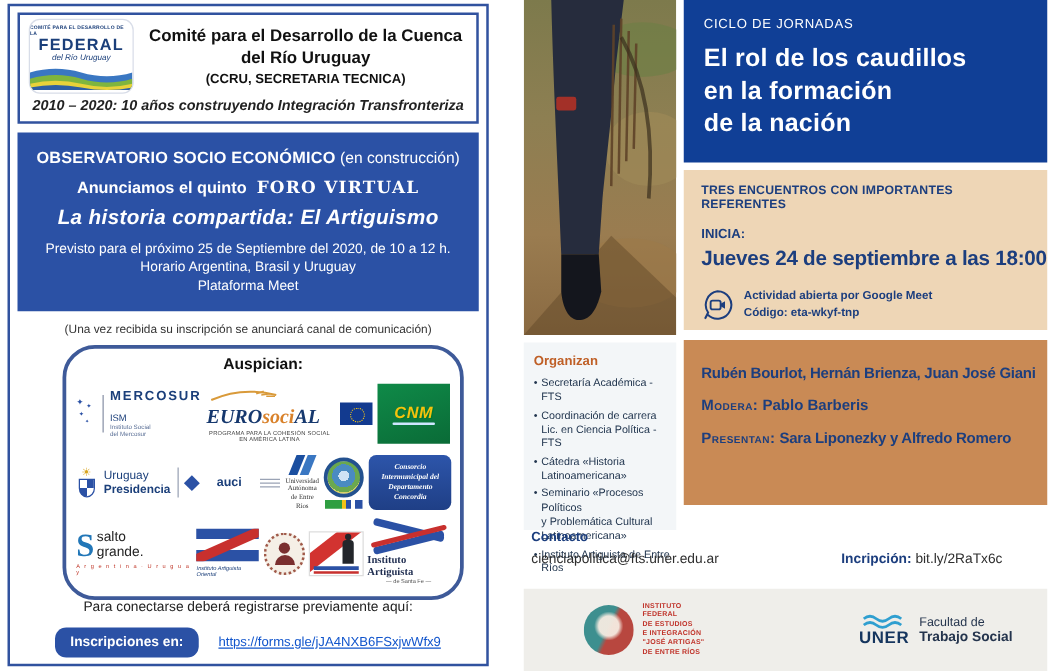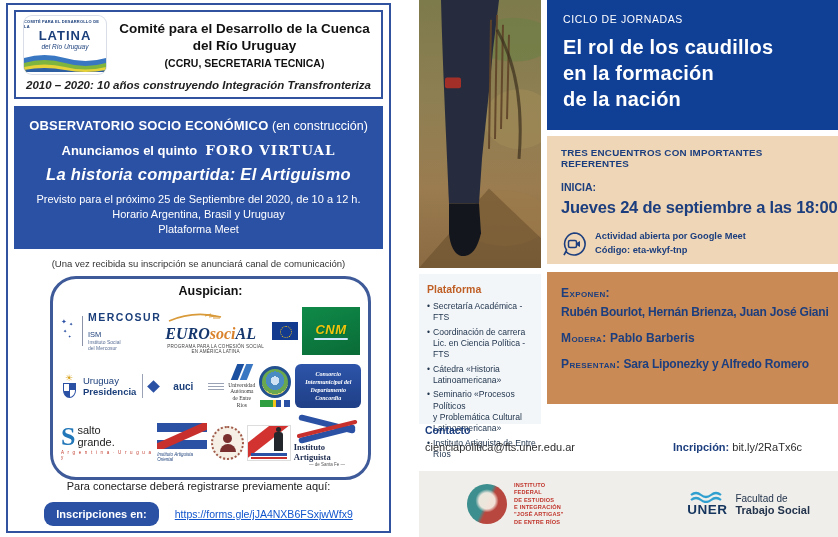--- a/index.html
+++ b/index.html
@@ -177,21 +177,21 @@
 </head>
 <body>
 
 <div class="lf">
   <div class="lf-inner">
 
     <div class="lf-head">
       <div class="lf-head-top">
         <div class="cuenca-logo">
           <div class="cuenca-top">COMITÉ PARA EL DESARROLLO DE LA</div>
-          <div class="cuenca-name">LATINA</div>
+          <div class="cuenca-name">FEDERAL</div>
           <div class="cuenca-sub">del Río Uruguay</div>
           <svg class="cuenca-waves" viewBox="0 0 80 20" width="82" height="20" preserveAspectRatio="none">
             <path d="M0,6 Q20,0 40,6 T80,6 V20 H0 Z" fill="#3a77c2"></path>
             <path d="M0,11 Q20,5 40,11 T80,11 V20 H0 Z" fill="#7fb53e"></path>
             <path d="M0,15 Q20,10 40,15 T80,15 V20 H0 Z" fill="#e8d23a"></path>
             <path d="M0,18 Q20,14 40,18 T80,18 V20 H0 Z" fill="#2e5fa3"></path>
           </svg>
         </div>
         <div class="lf-titles">
           <div class="lf-title">Comité para el Desarrollo de la Cuenca</div>
@@ -388,21 +388,21 @@
         <path d="M15.5,12 L19,10 L19,16 L15.5,14 Z" fill="#1c3e7e"></path>
       </svg>
       <div class="rf-meet-txt">
         <div>Actividad abierta por Google Meet</div>
         <div>Código: eta-wkyf-tnp</div>
       </div>
     </div>
   </div>
 
   <div class="rf-org">
-    <div class="org-h">Plataforma</div>
+    <div class="org-h">Organizan</div>
     <ul class="org-ul">
       <li>
           <span>Secretaría Académica - FTS</span>
         </li>
       <li>
           <span>Coordinación de carrera
 Lic. en Ciencia Política - FTS</span>
         </li>
       <li>
           <span>Cátedra «Historia Latinoamericana»</span>
@@ -412,21 +412,20 @@
 y Problemática Cultural
 Latinoamericana»</span>
         </li>
       <li>
           <span>Instituto Artiguista de Entre Ríos</span>
         </li>
     </ul>
   </div>
 
   <div class="rf-orange">
-    <div class="rf-exp-label sc">Exponen:</div>
     <div class="rf-exp-names">Rubén Bourlot, Hernán Brienza, Juan José Giani</div>
     <div class="rf-modera"><span class="sc">Modera:</span><span> Pablo Barberis</span></div>
     <div class="rf-presentan"><span class="sc">Presentan:</span><span> Sara Liponezky y Alfredo Romero</span></div>
   </div>
 
   <div class="rf-contact">
     <div class="rf-contact-label">Contacto</div>
     <div class="rf-contact-row">
       <span class="rf-email">cienciapolitica@fts.uner.edu.ar</span>
       <span class="rf-insc"><b class="sc-none">Incripción:</b><span> bit.ly/2RaTx6c</span></span>

